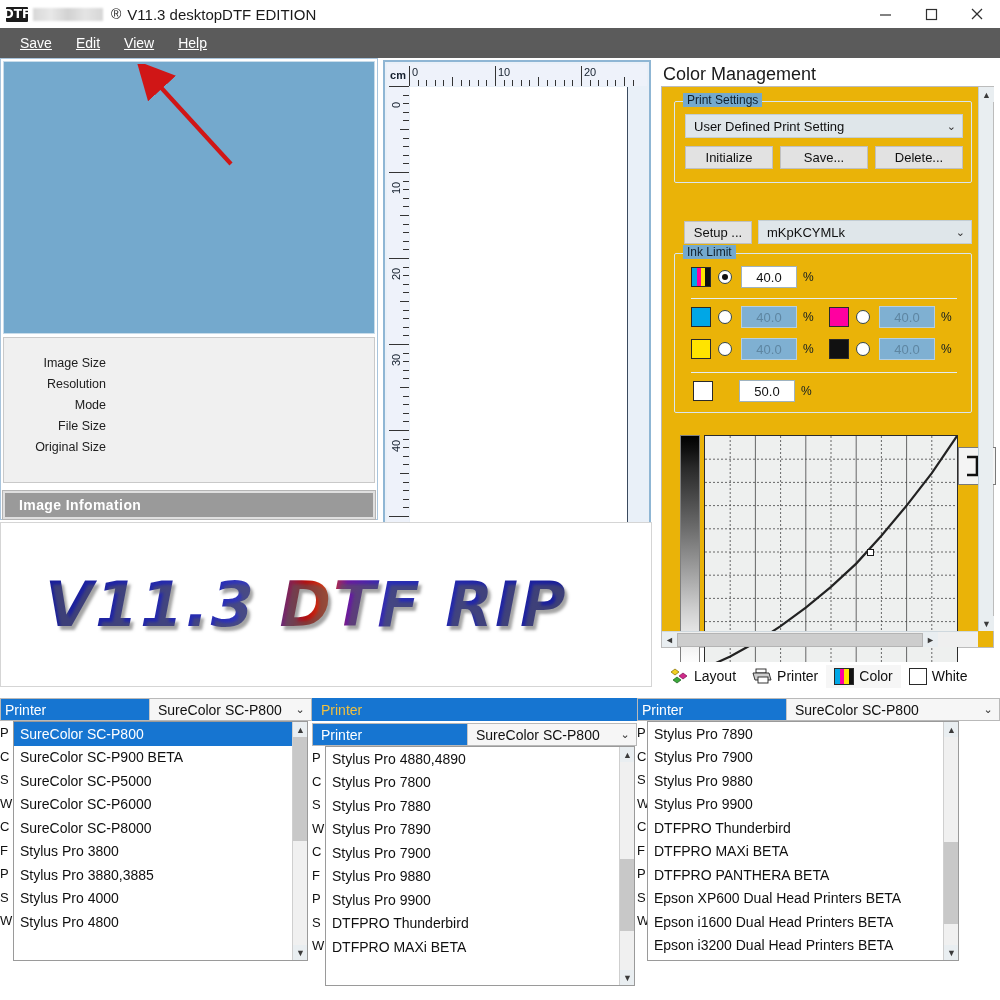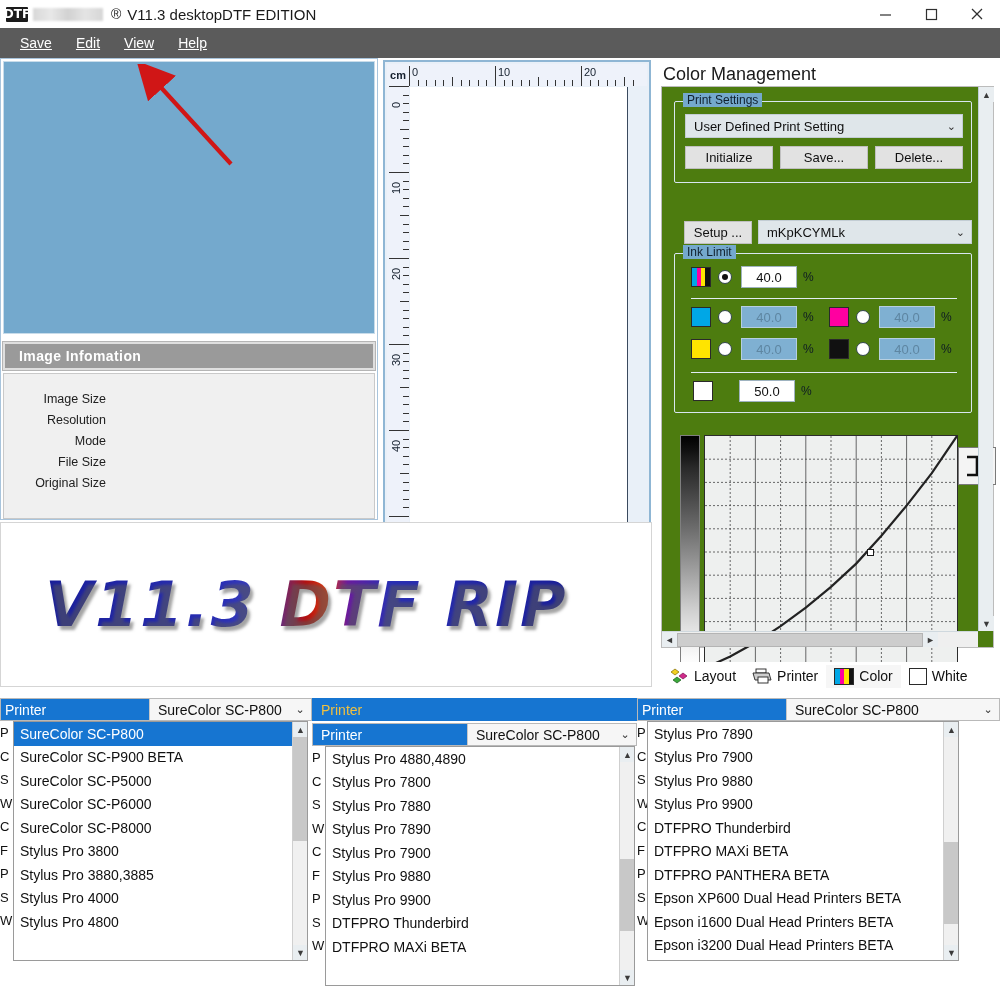--- a/index.html
+++ b/index.html
@@ -99,21 +99,21 @@
     background:#ffffff; border-right:1.5px solid #3a4a5e; border-bottom:1.5px solid #3a4a5e;
   }
 
   
   #right-pane{
     position:absolute; left:655px; top:0; width:345px; height:632px; background:#ffffff;
   }
   #cm-title{ font-size:18px; color:#1a1a1a; padding:6px 0 6px 8px; }
   #cm-body{
     position:absolute; left:6px; top:28px; width:333px; height:562px;
-    background:#4d7c0f; border:1px solid #bcbcbc;
+    background:#eab308; border:1px solid #bcbcbc;
   }
   .group{
     position:absolute; border:1px solid #d8e6f0; border-radius:2px;
   }
   .group-legend{
     position:absolute; top:-9px; left:8px; background:#74a9cd;
     padding:0 4px; font-size:12px; color:#10202e;
   }
   .combo{
     background:#dfe6ea; border:1px solid #c3cdd4;
@@ -284,28 +284,28 @@
   <div class="menu-item"><u>Save</u></div>
   <div class="menu-item"><u>Edit</u></div>
   <div class="menu-item"><u>View</u></div>
   <div class="menu-item"><u>Help</u></div>
 </div>
 
 <div id="workspace">
 
   <div id="left-pane">
     <div id="preview-box"></div>
-    <div id="info-header">Image Infomation</div>
     <div id="info-body">
       <div class="info-row">Image Size</div>
       <div class="info-row">Resolution</div>
       <div class="info-row">Mode</div>
       <div class="info-row">File Size</div>
       <div class="info-row">Original Size</div>
     </div>
+    <div id="info-header">Image Infomation</div>
     <svg id="red-arrow" viewBox="0 0 110 105">
       <defs>
           <marker id="ah" markerWidth="9" markerHeight="9" refX="6" refY="4.5" orient="auto">
         <polygon points="0,0 9,4.5 0,9" fill="#d01616"></polygon>
           </marker>
         </defs>
       <line x1="100" y1="100" x2="14" y2="6" stroke="#d01616" stroke-width="4.2" marker-end="url(#ah)"></line>
     </svg>
   </div>
 

